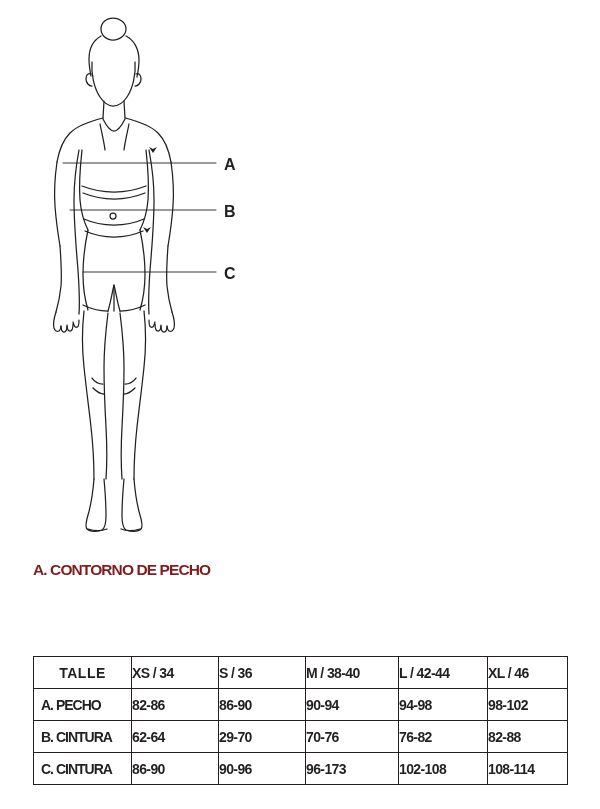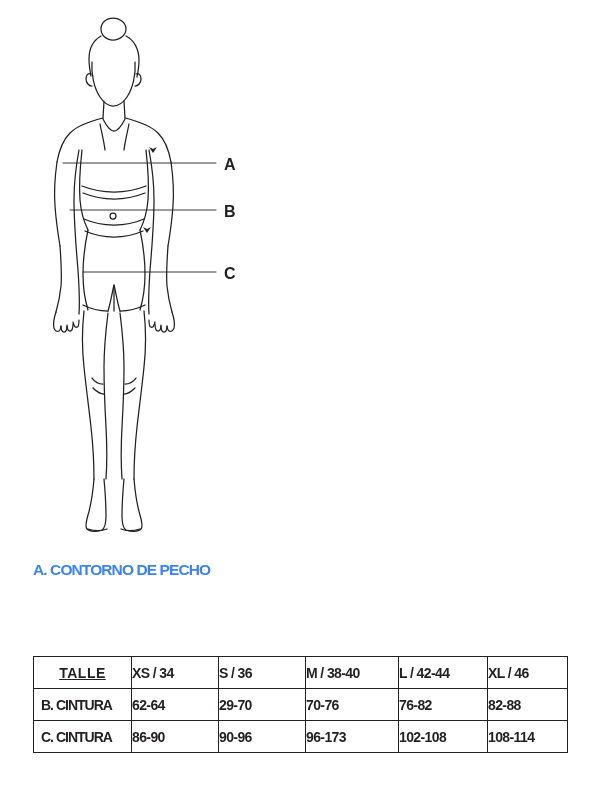--- a/index.html
+++ b/index.html
@@ -36,21 +36,21 @@
     left: 33px;
     top: 560px;
     width: 400px;
   }
   .legend-line {
     font-family: "Liberation Sans", sans-serif;
     font-weight: bold;
     font-size: 15.5px;
     letter-spacing: -0.9px;
     line-height: 19.5px;
-    color: #3b82f6;
+    color: #7f1d1d;
     white-space: pre;
   }
 
   
   #size-table {
     position: absolute;
     left: 33px;
     top: 656px;
     width: 534px;
     border-collapse: collapse;
@@ -71,21 +71,20 @@
   }
   #size-table th.row-head,
   #size-table td.row-head {
     text-align: left;
     padding-left: 7px;
     letter-spacing: -1.0px;
   }
   #size-table th.corner {
     text-align: center;
     letter-spacing: 0.5px;
-    text-decoration: underline;
   }
   col.c0 { width: 98px; }
   col.c1 { width: 87px; }
   col.c2 { width: 87px; }
   col.c3 { width: 93px; }
   col.c4 { width: 89px; }
   col.c5 { width: 80px; }
 </style>
 </head>
 <body>
@@ -203,20 +202,28 @@
         <th class="corner">TALLE</th>
         <th>XS / 34</th>
         <th>S / 36</th>
         <th>M / 38-40</th>
         <th>L / 42-44</th>
         <th>XL / 46</th>
       </tr>
     </thead>
     <tbody>
       <tr>
+        <td class="row-head">A. PECHO</td>
+        <td>82-86</td>
+        <td>86-90</td>
+        <td>90-94</td>
+        <td>94-98</td>
+        <td>98-102</td>
+      </tr>
+      <tr>
         <td class="row-head">B. CINTURA</td>
         <td>62-64</td>
         <td>29-70</td>
         <td>70-76</td>
         <td>76-82</td>
         <td>82-88</td>
       </tr>
       <tr>
         <td class="row-head">C. CINTURA</td>
         <td>86-90</td>

